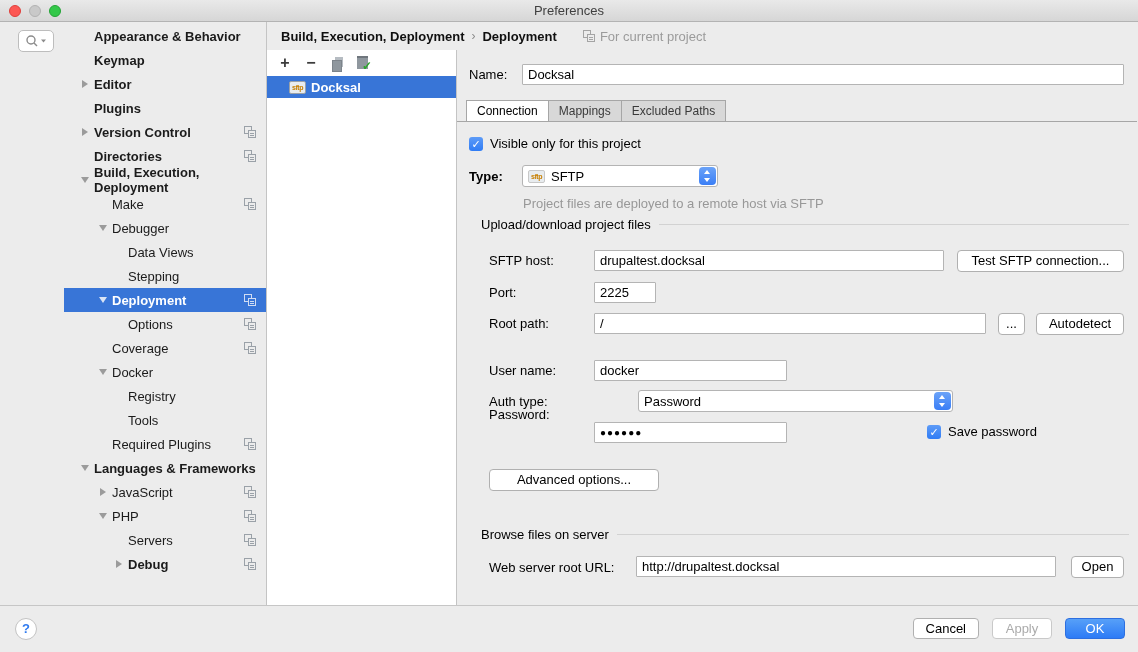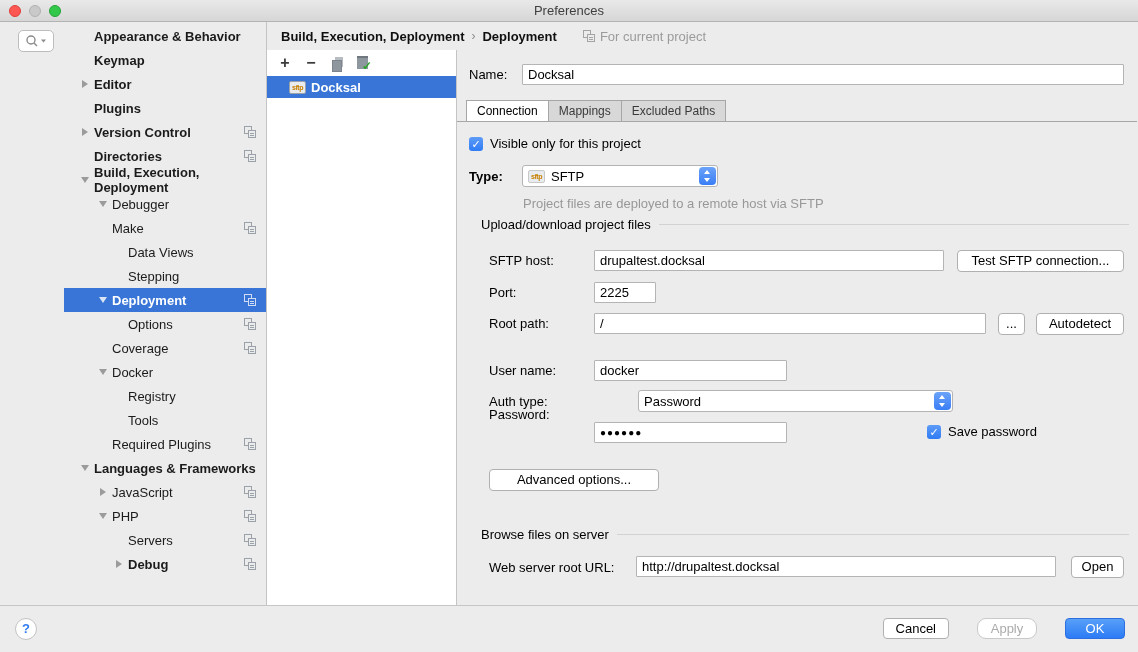--- a/index.html
+++ b/index.html
@@ -98,23 +98,23 @@
   
   .tabs { position:absolute; left:9px; top:50px; display:flex; height:22px; }
   .tab { padding:0 10px; line-height:21px; font-size:12px; background:#d8d8d8; border:1px solid #a6a6a6; border-left:none; color:#3a3a3a; }
   .tab:first-child { border-left:1px solid #a6a6a6; }
   .tab.active { background:#fff; color:#000; border-bottom-color:#fff; }
   .tab-line { position:absolute; left:0; top:71px; width:680px; border-top:1px solid #a6a6a6; }
 
   
   .footer { height:47px; border-top:1px solid #c6c6c6; background:#ececec; position:relative; }
   .help-btn { position:absolute; left:15px; top:12px; width:22px; height:22px; border-radius:50%; background:#fff; border:1px solid #c3c3c3; color:#2f7bf0; font-weight:bold; font-size:13px; text-align:center; line-height:20px; }
-  .footer-btns { position:absolute; right:13px; top:12px; display:flex; gap:28px; }
+  .footer-btns { position:absolute; right:13px; top:12px; display:flex; gap:13px; }
   .fbtn { height:21px; min-width:60px; background:#fff; border:1px solid #b0b0b0; border-radius:4px; font-family:"Liberation Sans",sans-serif; font-size:13px; padding:0 12px; line-height:19px; text-align:center; }
-  .fbtn.disabled { color:#ababab; border-color:#c9c9c9;border-radius:9px; }
+  .fbtn.disabled { color:#ababab; border-color:#c9c9c9; }
   .fbtn.primary { background:linear-gradient(#57a0f8,#2d7bf6); border-color:#2d6fe0; color:#fff; }
 </style>
 </head>
 <body>
 
 <div class="window">
 
   <div class="titlebar">
     <div class="traffic">
       <span class="tl-red"></span>
@@ -177,32 +177,32 @@
               <i class="front"></i>
             </span>
           </div>
           <div class="tree-row lv1 bold">
             <span class="arrowbox">
               <span class="arr-down"></span>
             </span>
             <span class="tlabel">Build, Execution, Deployment</span>
           </div>
           <div class="tree-row lv2">
+            <span class="arrowbox"></span>
+            <span class="tlabel">Make</span>
+            <span class="proj-badge">
+              <i class="back"></i>
+              <i class="front"></i>
+            </span>
+          </div>
+          <div class="tree-row lv2">
             <span class="arrowbox">
               <span class="arr-down"></span>
             </span>
             <span class="tlabel">Debugger</span>
-          </div>
-          <div class="tree-row lv2">
-            <span class="arrowbox"></span>
-            <span class="tlabel">Make</span>
-            <span class="proj-badge">
-              <i class="back"></i>
-              <i class="front"></i>
-            </span>
           </div>
           <div class="tree-row lv3">
             <span class="arrowbox"></span>
             <span class="tlabel">Data Views</span>
           </div>
           <div class="tree-row lv3">
             <span class="arrowbox"></span>
             <span class="tlabel">Stepping</span>
           </div>
           <div class="tree-row lv2 bold selected">

